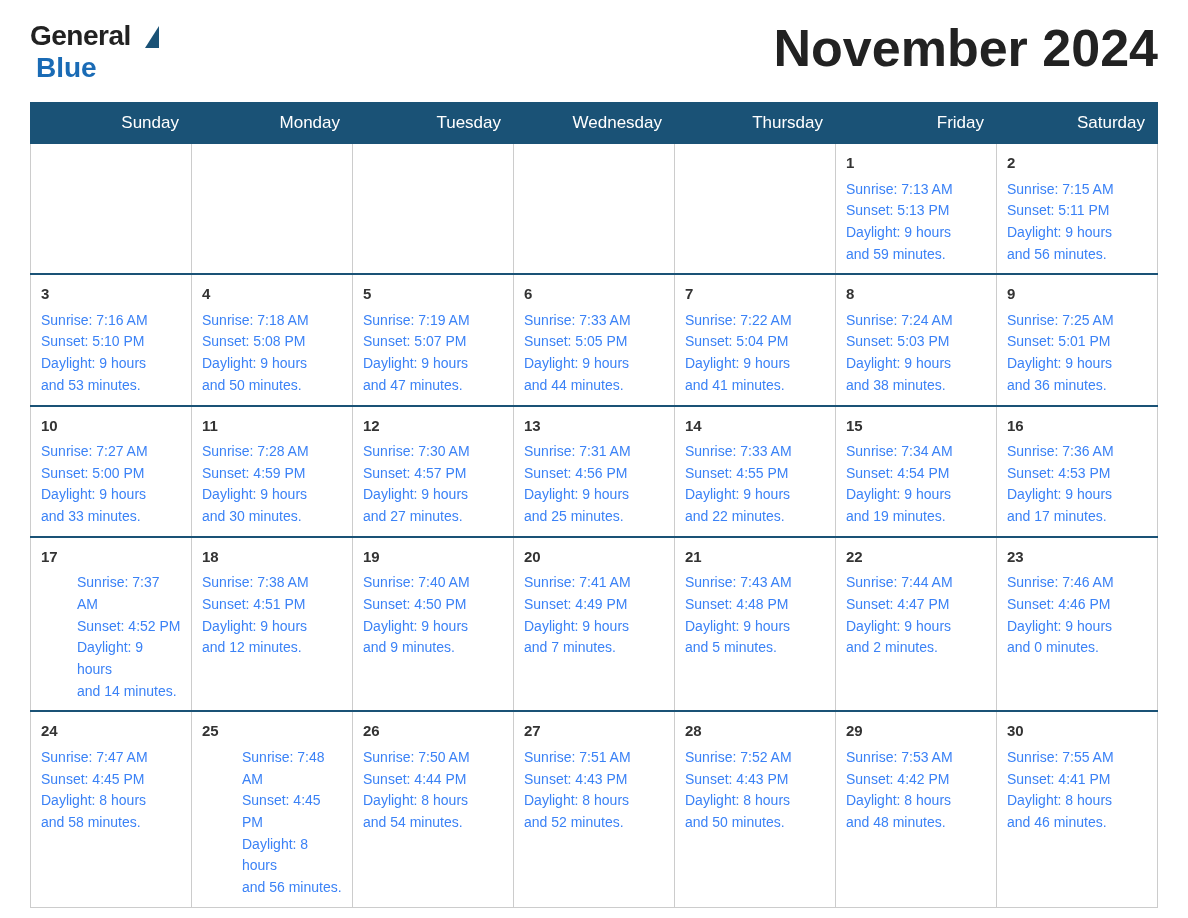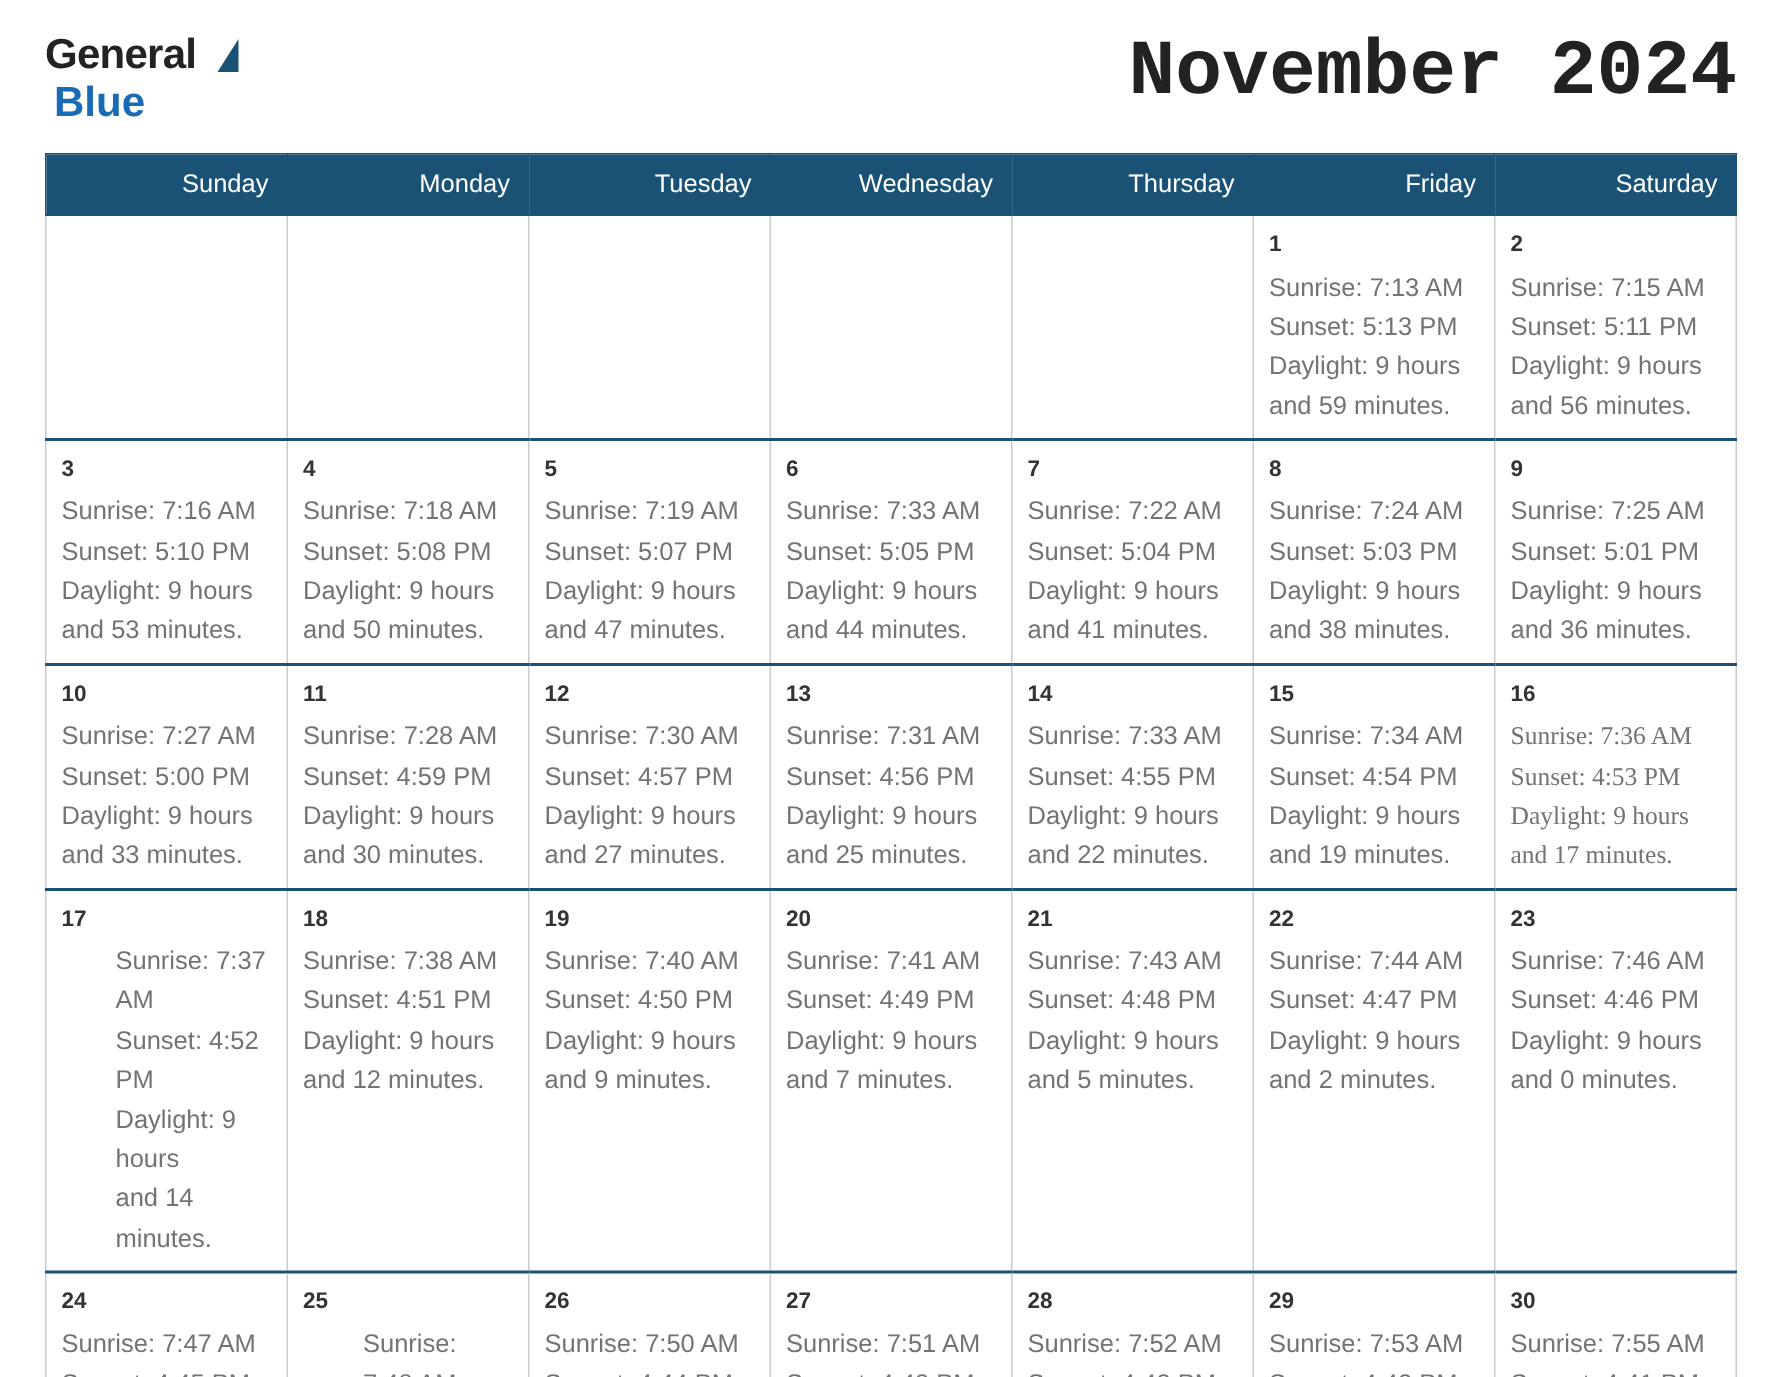--- a/index.html
+++ b/index.html
@@ -37,21 +37,20 @@
       margin-top: 2px;
     }
     .logo-blue {
       font-size: 28px;
       font-weight: bold;
       color: #1a6bb5;
       margin-left: 2px;
     }
     .title-section {
       text-align: center;
-      font-family: Liberation Mono, monospace;
     }
     .month-title {
       font-size: 52px;
       font-weight: bold;
       color: #222;
       line-height: 1.1;
     }
     .location {
       font-size: 22px;
       color: #555;
@@ -84,22 +83,22 @@
     .calendar tr:last-child td {
       border-bottom: 1px solid #ccc;
     }
     .day-number {
       font-size: 15px;
       font-weight: bold;
       margin-bottom: 4px;
       display: block;
     }
     .day-info {
-      font-size: 17px;
-      color: #737373;
+      font-size: 14px;
+      color: #3b82f6;
       line-height: 1.55;
     }
     .empty-cell {
       background: #fff;
     }
     .calendar tbody tr td {
       background: #fff;
     }
     .logo-row {
       display: flex;
@@ -248,21 +247,21 @@
         </td>
         <td>
           <span class="day-number">15</span>
           <div class="day-info" style="white-space: pre-line;">Sunrise: 7:34 AM
 Sunset: 4:54 PM
 Daylight: 9 hours
 and 19 minutes.</div>
         </td>
         <td>
           <span class="day-number">16</span>
-          <div class="day-info" style="white-space: pre-line; font-family: Liberation Serif, serif;">Sunrise: 7:36 AM
+          <div class="day-info" style="white-space: pre-line;">Sunrise: 7:36 AM
 Sunset: 4:53 PM
 Daylight: 9 hours
 and 17 minutes.</div>
         </td>
       </tr>
       <tr>
         <td>
           <span class="day-number">17</span>
           <div class="day-info" style="white-space: pre-line; margin-left: 36px;">Sunrise: 7:37 AM
 Sunset: 4:52 PM

